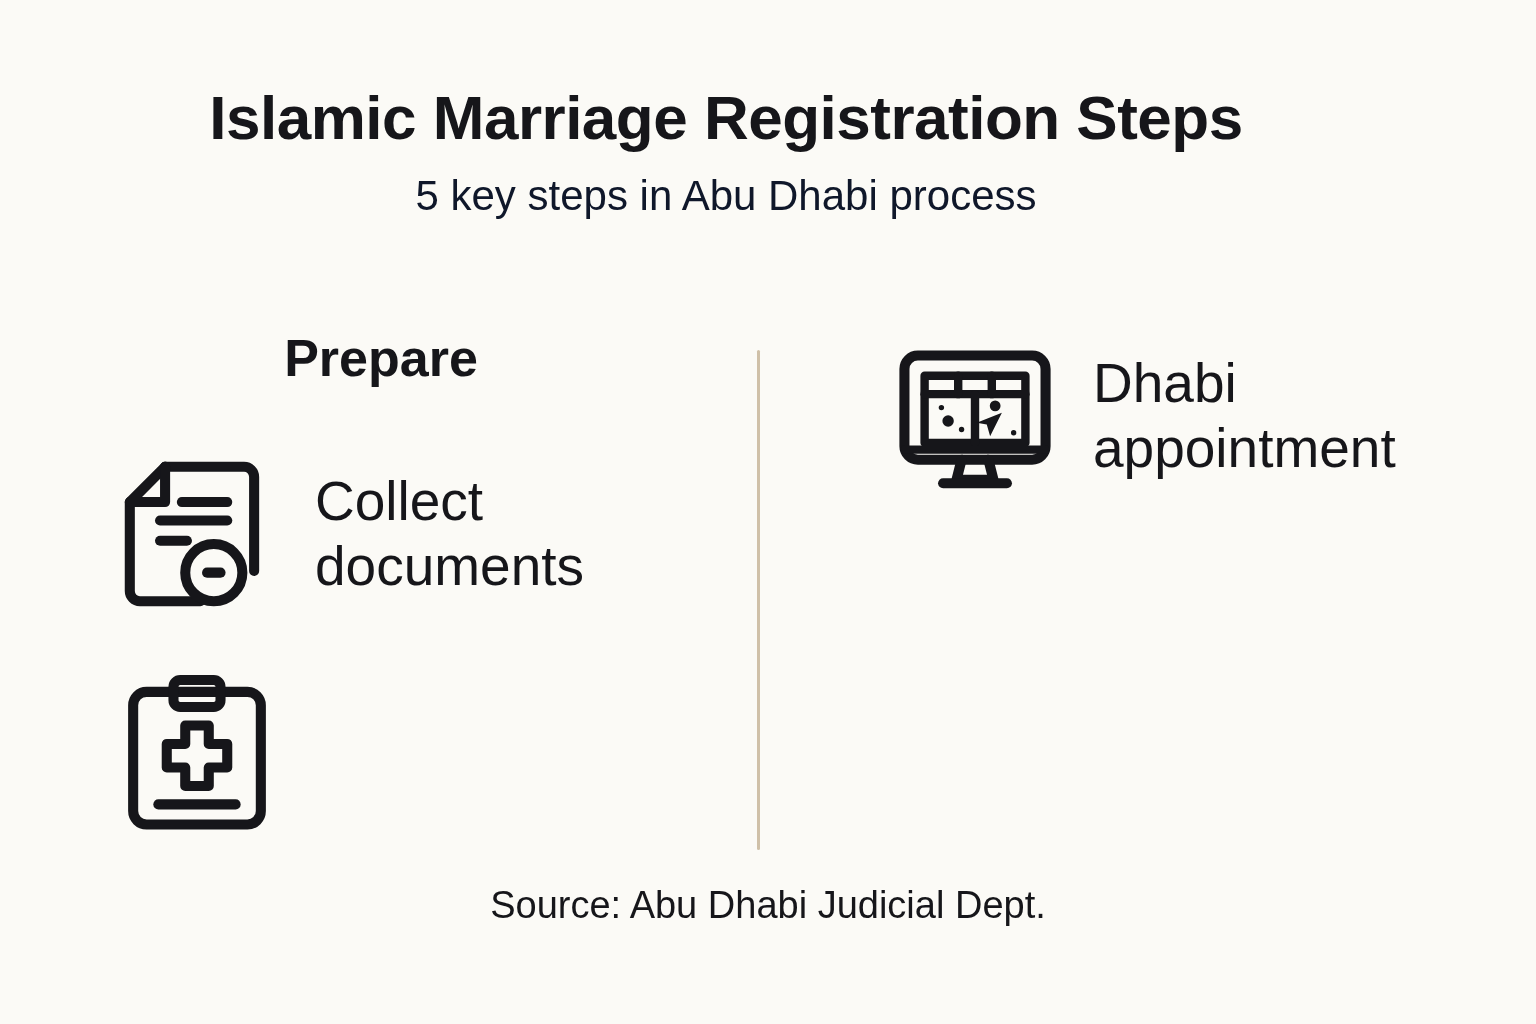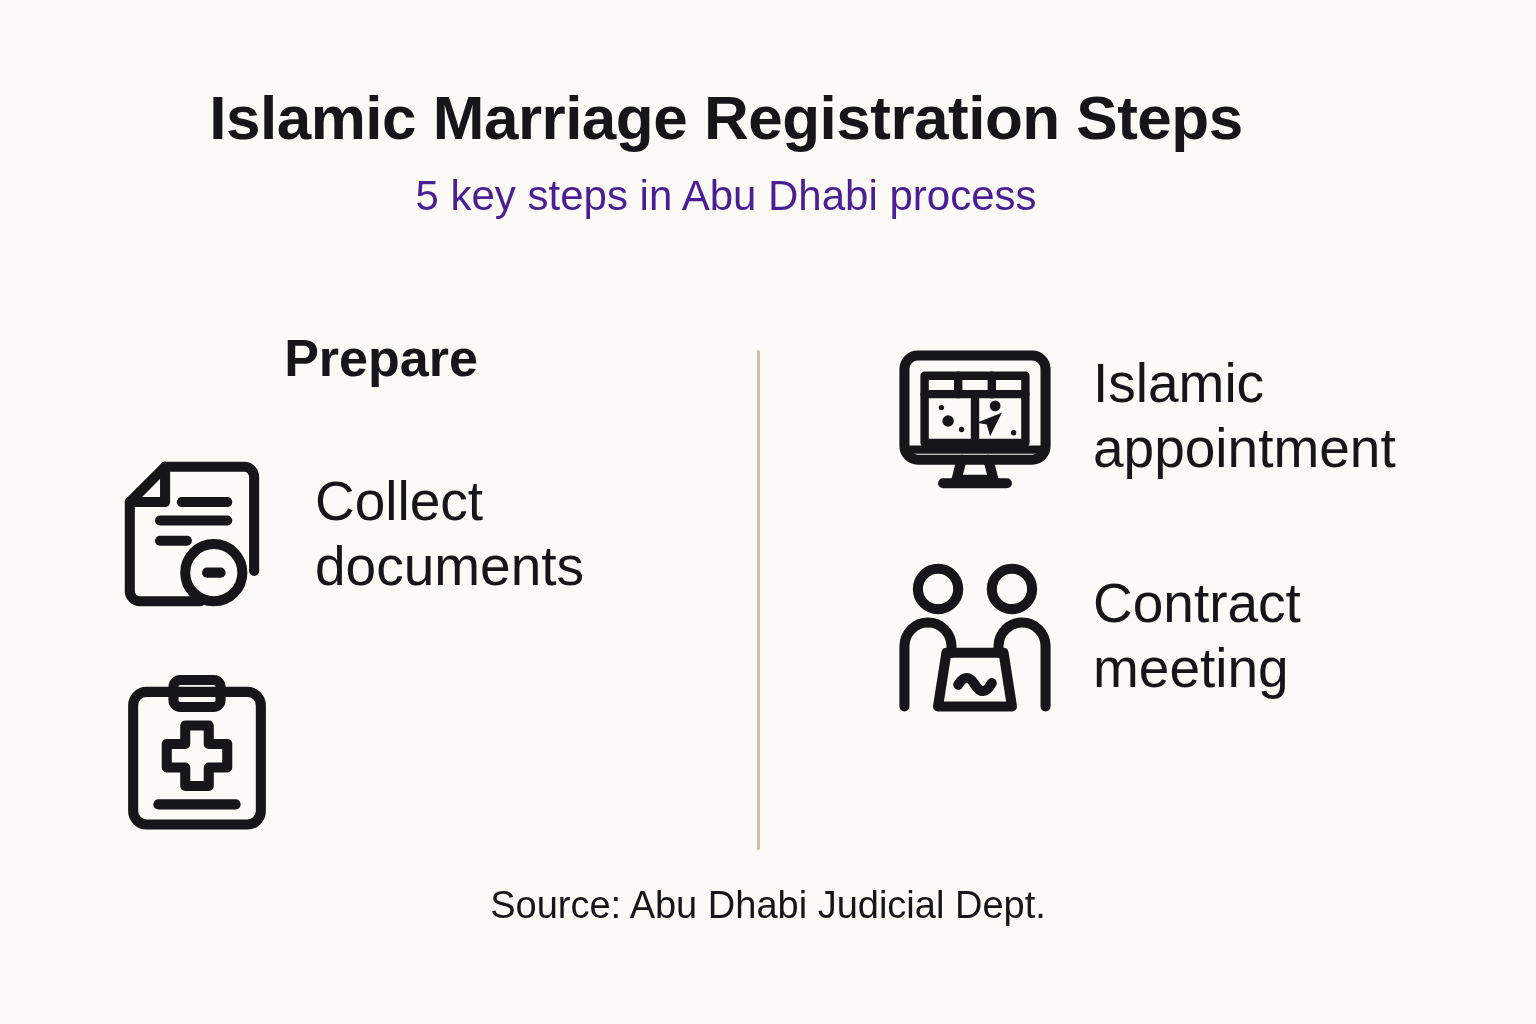--- a/index.html
+++ b/index.html
@@ -37,21 +37,21 @@
     letter-spacing: -0.5px;
     line-height: 1.04;
     color: #16161a;
     margin: 0;
     white-space: nowrap;
   }
   .subtitle {
     font-size: 42px;
     font-weight: 400;
     line-height: 1.05;
-    color: #4c1d95;
+    color: #0f172a;
     margin: 24px 0 0 0;
     white-space: nowrap;
   }
 
   
   .columns {
     position: absolute;
     left: 0;
     top: 332px;
     width: 1536px;
@@ -219,41 +219,23 @@
               <circle cx="62" cy="44" r="3.2" fill="#16161a" stroke="none"></circle>
               <path d="M66 48 L59 62 L57 55 L51 54 Z" fill="#16161a" stroke="none"></path>
               <circle cx="73" cy="60" r="1.6" fill="#16161a" stroke="none"></circle>
 
               <path d="M8 70 H92" stroke-width="5"></path>
 
               <path d="M42 76 L39 88 H61 L58 76"></path>
               <path d="M31 90 H69"></path>
             </svg>
           </div>
-          <div class="row-label">Islamic appointment</div>
+          <div class="row-label">Dhabi appointment</div>
         </div>
 
-        <div class="row">
-          <div class="icon-box">
-            <svg viewBox="0 0 100 100" fill="none" stroke="#16161a" stroke-width="6" stroke-linecap="round" stroke-linejoin="round">
-
-              <circle cx="28" cy="22" r="12"></circle>
-              <circle cx="72" cy="22" r="12"></circle>
-
-              <path d="M8 92 V56 a14 14 0 0 1 28 0 V60"></path>
-
-              <path d="M92 92 V56 a14 14 0 0 0 -28 0 V60"></path>
-
-              <path d="M33 60 H67 L72 92 H28 Z"></path>
-
-              <path d="M40 79 q5 -8 10 0 q5 8 10 -1" stroke-width="6"></path>
-            </svg>
-          </div>
-          <div class="row-label narrow">Contract meeting</div>
-        </div>
 
       </div>
     </div>
 
   </div>
 
   <div class="source">Source: Abu Dhabi Judicial Dept.</div>
 
 </div>
 

